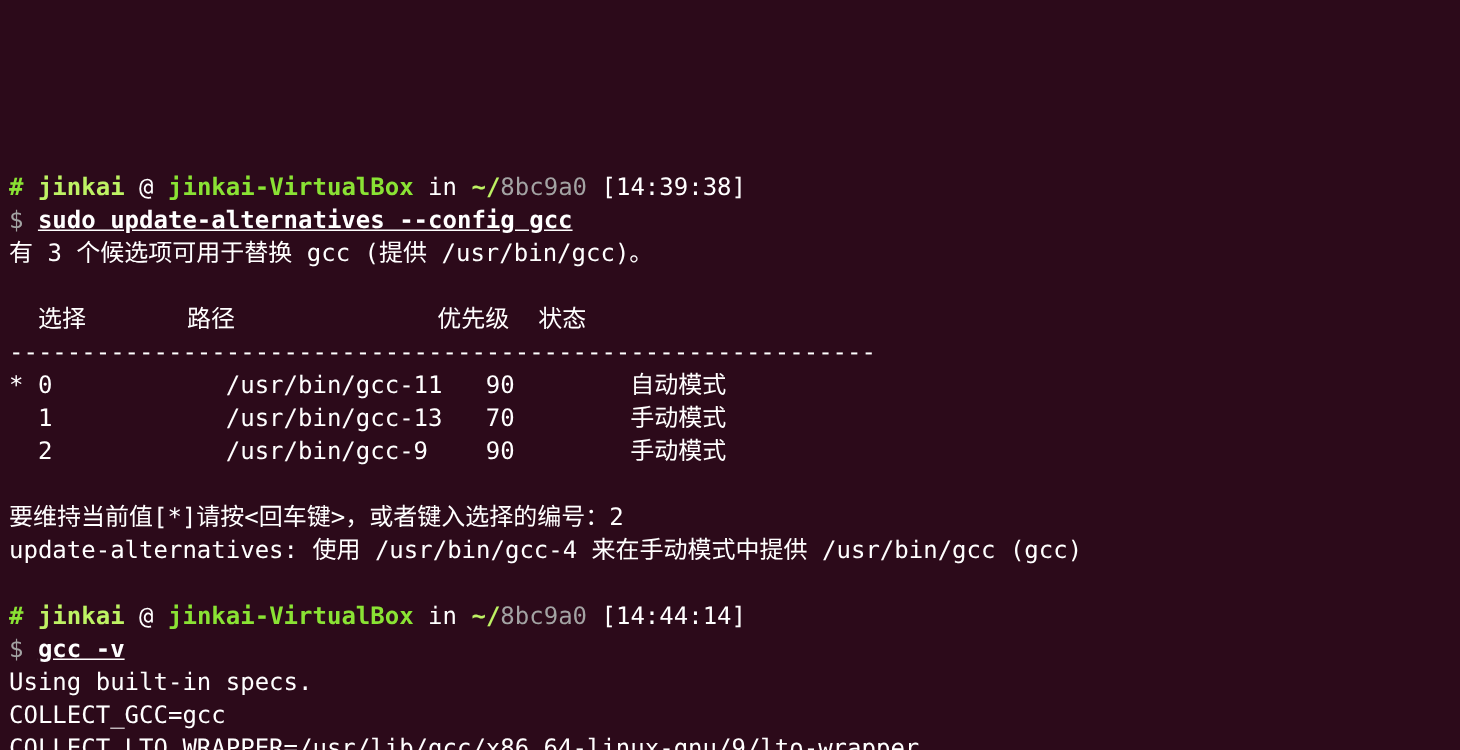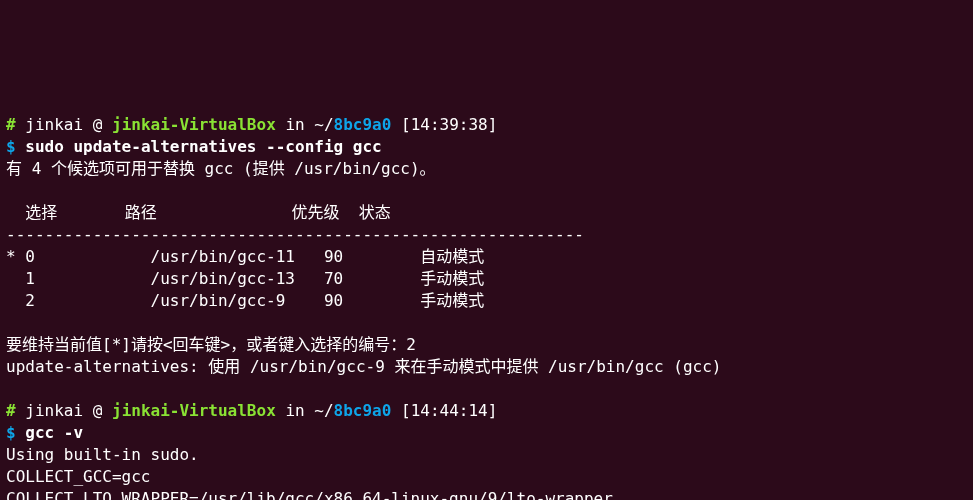--- a/index.html
+++ b/index.html
@@ -12,46 +12,46 @@
     font-size: 16px;
     line-height: 22px;
     color: #ffffff;
     overflow: hidden;
     white-space: pre;
   }
   .term {
     padding: 4px 6px;
   }
   .green   { color: #8ae234; font-weight: bold; }
-  .teal    { color: #ffffff; font-weight: normal; }
-  .orange  { color: #0ea5e9; font-weight: bold; }
+  .teal    { color: #bef264; font-weight: bold; }
+  .orange  { color: #a3a3a3; font-weight: normal; }
   .white   { color: #ffffff; }
-  .boldw   { color: #ffffff; font-weight: bold; }
+  .boldw   { color: #ffffff; font-weight: bold; text-decoration: underline; }
 </style>
 </head>
 <body>
 
 
 
 <div class="term"><span class="green">#</span> <span class="teal">jinkai</span> <span class="white">@</span> <span class="green">jinkai-VirtualBox</span> <span class="white">in</span> <span class="teal">~/</span><span class="orange">8bc9a0</span> <span class="white">[14:39:38]</span>
 <span class="orange">$</span> <span class="boldw">sudo update-alternatives --config gcc</span>
-<span class="white">有 4 个候选项可用于替换 gcc (提供 /usr/bin/gcc)。</span>
+<span class="white">有 3 个候选项可用于替换 gcc (提供 /usr/bin/gcc)。</span>
 
 <span class="white">  选择       路径              优先级  状态</span>
 <span class="white">------------------------------------------------------------</span>
 <span class="white">* 0            /usr/bin/gcc-11   90        自动模式</span>
 <span class="white">  1            /usr/bin/gcc-13   70        手动模式</span>
 <span class="white">  2            /usr/bin/gcc-9    90        手动模式</span>
 
 <span class="white">要维持当前值[*]请按&lt;回车键&gt;，或者键入选择的编号：2</span>
-<span class="white">update-alternatives: 使用 /usr/bin/gcc-9 来在手动模式中提供 /usr/bin/gcc (gcc)</span>
+<span class="white">update-alternatives: 使用 /usr/bin/gcc-4 来在手动模式中提供 /usr/bin/gcc (gcc)</span>
 
 <span class="green">#</span> <span class="teal">jinkai</span> <span class="white">@</span> <span class="green">jinkai-VirtualBox</span> <span class="white">in</span> <span class="teal">~/</span><span class="orange">8bc9a0</span> <span class="white">[14:44:14]</span>
 <span class="orange">$</span> <span class="boldw">gcc -v</span>
-<span class="white">Using built-in sudo.</span>
+<span class="white">Using built-in specs.</span>
 <span class="white">COLLECT_GCC=gcc</span>
 <span class="white">COLLECT_LTO_WRAPPER=/usr/lib/gcc/x86_64-linux-gnu/9/lto-wrapper</span>
 
 
 
 
 </div>
 
 
 

